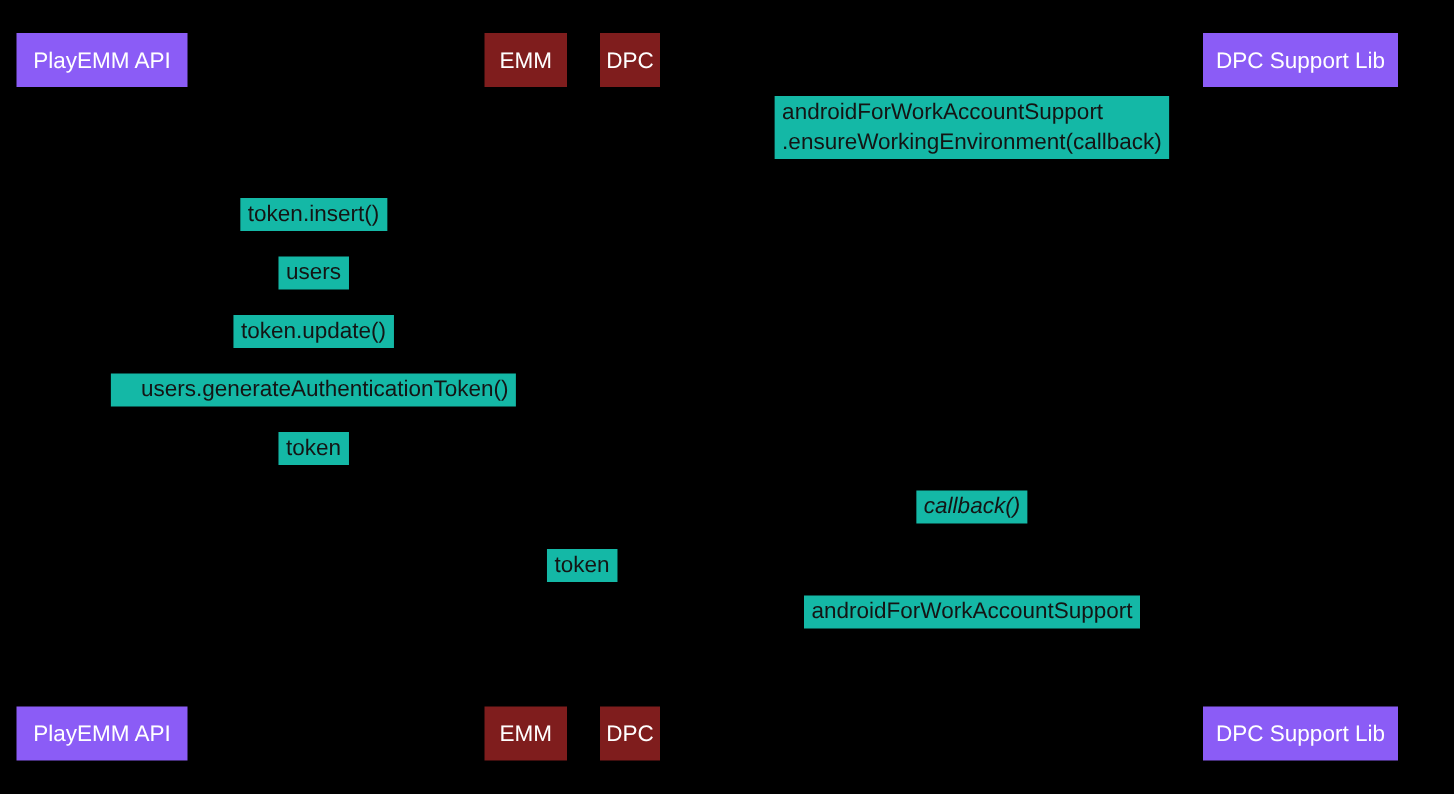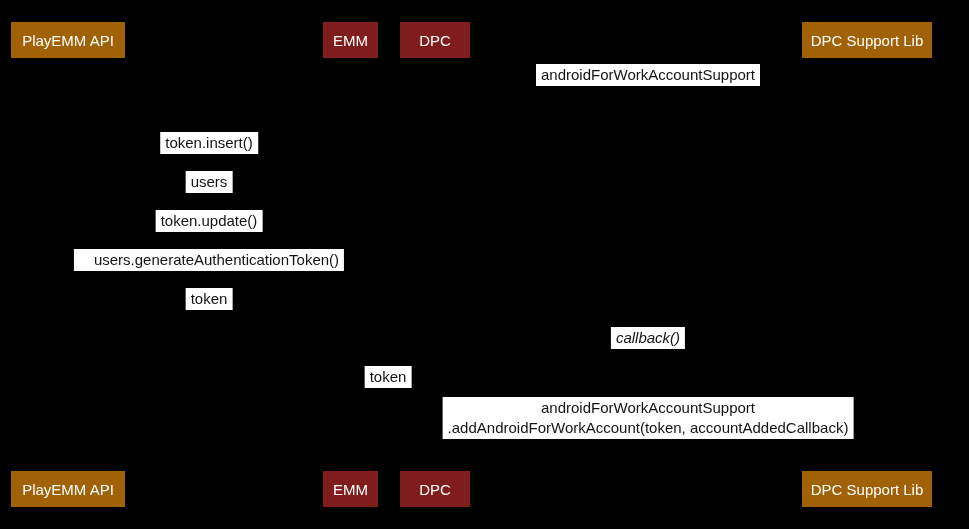--- a/index.html
+++ b/index.html
@@ -18,53 +18,53 @@
   .actor {
     position: absolute;
     height: 36px;
     display: flex;
     align-items: center;
     justify-content: center;
     color: #ffffff;
     font-size: 15px;
     white-space: nowrap;
   }
-  .actor.green { background: #a16207; }
+  .actor.green { background: #8b5cf6; }
   .actor.blue  { background: #7f1d1d; }
   .row-top    { top: 22px; }
   .row-bottom { top: 471px; }
   .pos-playemm { left: 11px;  width: 114px; }
   .pos-emm     { left: 323px; width: 55px;  }
-  .pos-dpc     { left: 400px; width: 70px;  }
+  .pos-dpc     { left: 400px; width: 40px;  }
   .pos-dpclib  { left: 802px; width: 130px; }
   .msg {
     position: absolute;
     transform: translateX(-50%);
-    background: #ffffff;
+    background: #14b8a6;
     color: #141414;
     font-size: 15px;
     line-height: 20px;
     padding: 1px 5px;
-    text-align: center;
     white-space: nowrap;
   }
   .msg div { white-space: nowrap; }
 </style>
 </head>
 <body>
 
 <div class="stage">
 
   <div class="actor green row-top pos-playemm">PlayEMM API</div>
   <div class="actor blue row-top pos-emm">EMM</div>
   <div class="actor blue row-top pos-dpc">DPC</div>
   <div class="actor green row-top pos-dpclib">DPC Support Lib</div>
 
   <div class="msg" style="left:648px; top:64px;">
     <div>androidForWorkAccountSupport</div>
+    <div>.ensureWorkingEnvironment(callback)</div>
   </div>
 
   <div class="msg" style="left:209px; top:132px;">
     <div>token.insert()</div>
   </div>
 
   <div class="msg" style="left:209px; top:171px;">
     <div>users</div>
   </div>
 
@@ -83,21 +83,20 @@
   <div class="msg" style="left:648px; top:327px;font-style:italic;">
     <div>callback()</div>
   </div>
 
   <div class="msg" style="left:388px; top:366px;">
     <div>token</div>
   </div>
 
   <div class="msg" style="left:648px; top:397px;">
     <div>androidForWorkAccountSupport</div>
-    <div>.addAndroidForWorkAccount(token, accountAddedCallback)</div>
   </div>
 
   <div class="actor green row-bottom pos-playemm">PlayEMM API</div>
   <div class="actor blue row-bottom pos-emm">EMM</div>
   <div class="actor blue row-bottom pos-dpc">DPC</div>
   <div class="actor green row-bottom pos-dpclib">DPC Support Lib</div>
 
 </div>
 
 </body></html>

